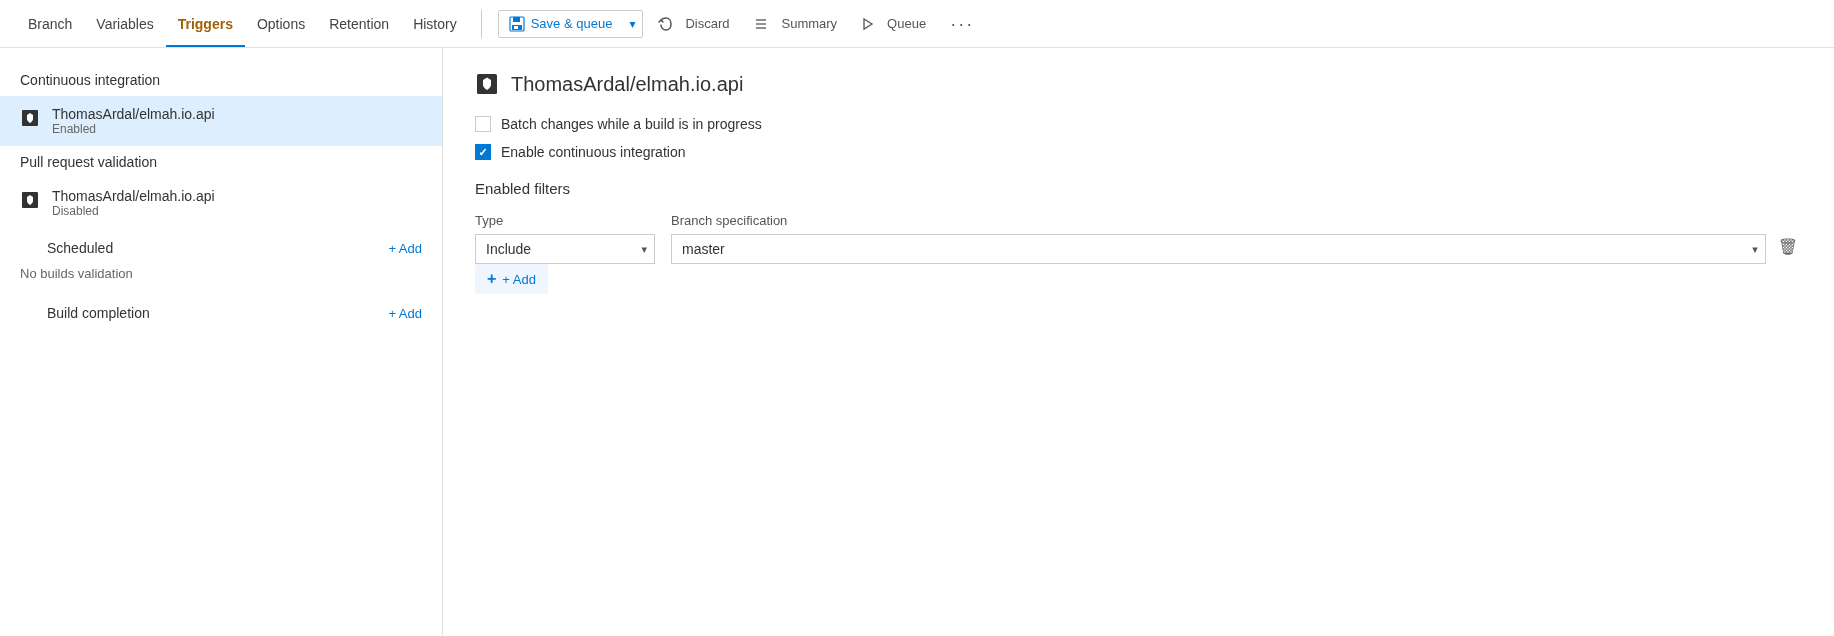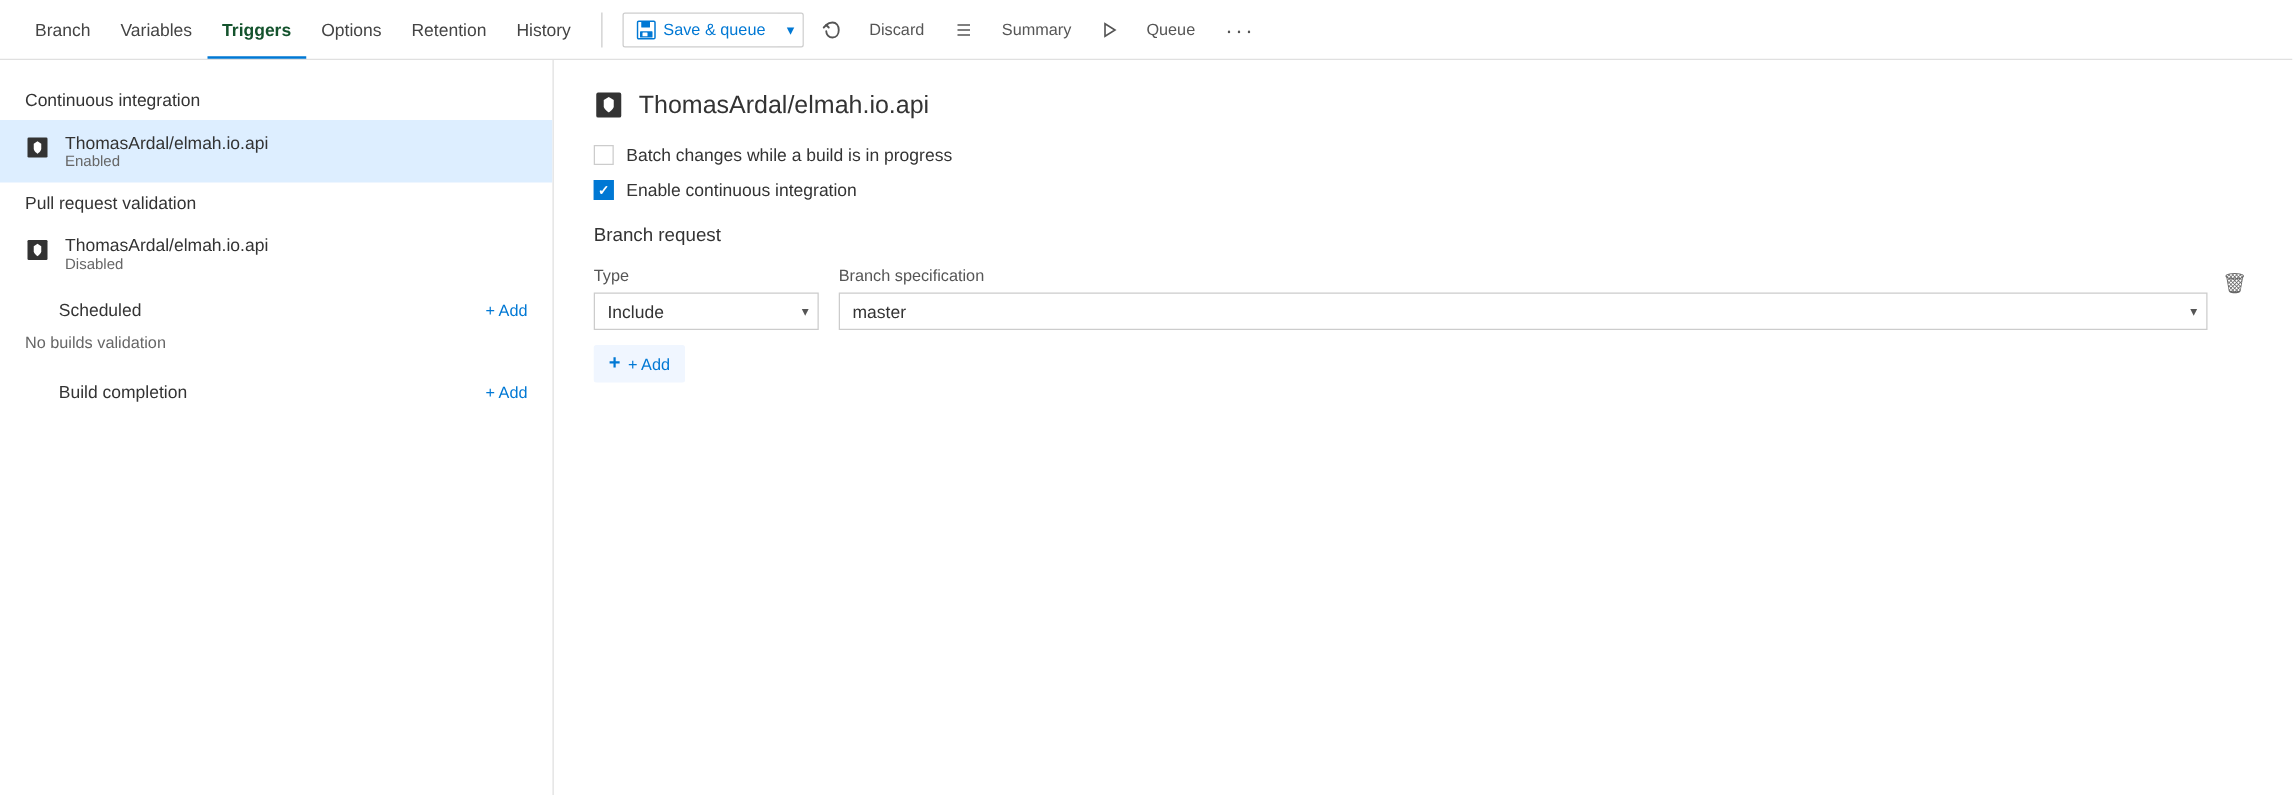--- a/index.html
+++ b/index.html
@@ -31,21 +31,21 @@
       padding: 0 12px;
       cursor: pointer;
       font-size: 14px;
       color: #444;
       position: relative;
       white-space: nowrap;
       border: none;
       background: none;
     }
     .nav-tab.active {
-      color: #14532d;
+      color: #a16207;
       font-weight: 600;
     }
     .nav-tab.active::after {
       content: '';
       position: absolute;
       bottom: 0;
       left: 0;
       right: 0;
       height: 2px;
       background: #0078d4;
@@ -58,21 +58,21 @@
     }
     .toolbar-buttons {
       display: flex;
       align-items: center;
       gap: 4px;
       margin-left: 4px;
     }
     .toolbar-btn {
       display: flex;
       align-items: center;
-      gap: 22px;
+      gap: 12px;
       padding: 5px 10px;
       border: 1px solid #ccc;
       border-radius: 2px;
       background: #fff;
       cursor: pointer;
       font-size: 13px;
       color: #333;
     }
     .toolbar-btn.text-only {
       border: none;
@@ -237,22 +237,21 @@
     }
     .branch-filters-title {
       font-size: 15px;
       font-weight: 400;
       color: #333;
       margin-bottom: 16px;
     }
     .filter-columns {
       display: flex;
       gap: 0;
-      align-items: flex-start;
-      margin-bottom: 12px;
+      align-items: flex-end;
     }
     .filter-col-label {
       font-size: 13px;
       color: #555;
       margin-bottom: 6px;
     }
     .filter-col-type {
       width: 180px;
       margin-right: 16px;
     }
@@ -450,21 +449,21 @@
       <div class="checkbox-custom"></div>
       <label class="checkbox-label">Batch changes while a build is in progress</label>
     </div>
 
     <div class="checkbox-row">
       <div class="checkbox-custom checked"></div>
       <label class="checkbox-label">Enable continuous integration</label>
     </div>
 
     <div class="branch-filters-section">
-      <div class="branch-filters-title">Branch request</div>
+      <div class="branch-filters-title">Enabled filters</div>
 
       <div class="filter-columns">
         <div class="filter-col-type">
           <div class="filter-col-label">Type</div>
           <div class="select-wrapper">
             <select>
               <option>Include</option>
               <option>Exclude</option>
             </select>
             <span class="select-chevron">▾</span>

